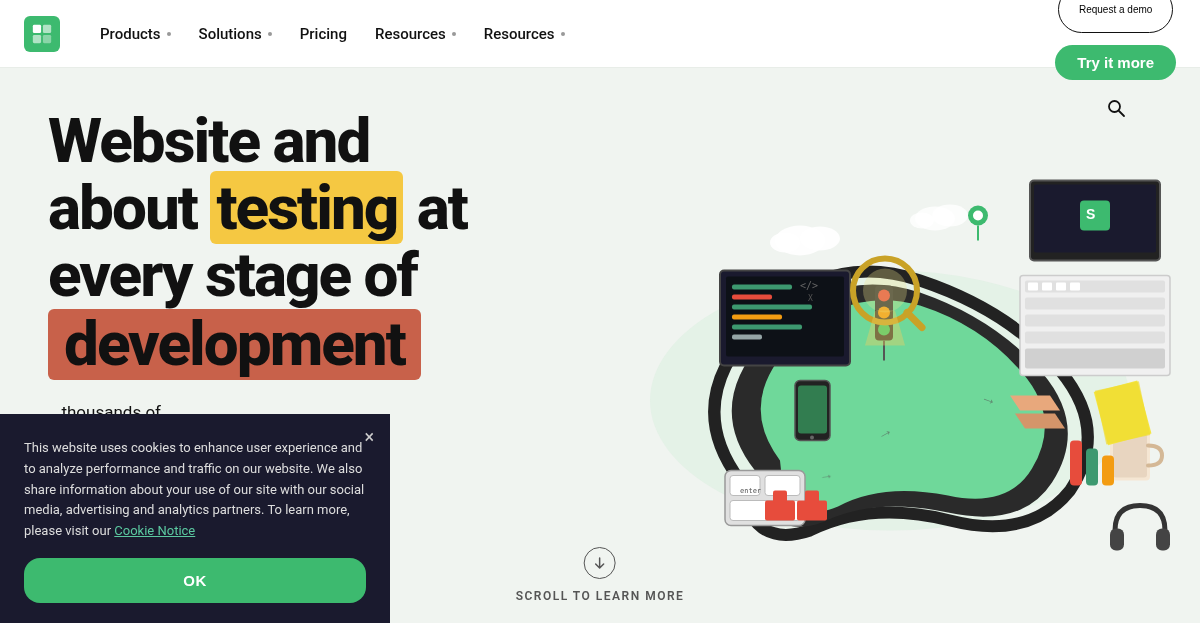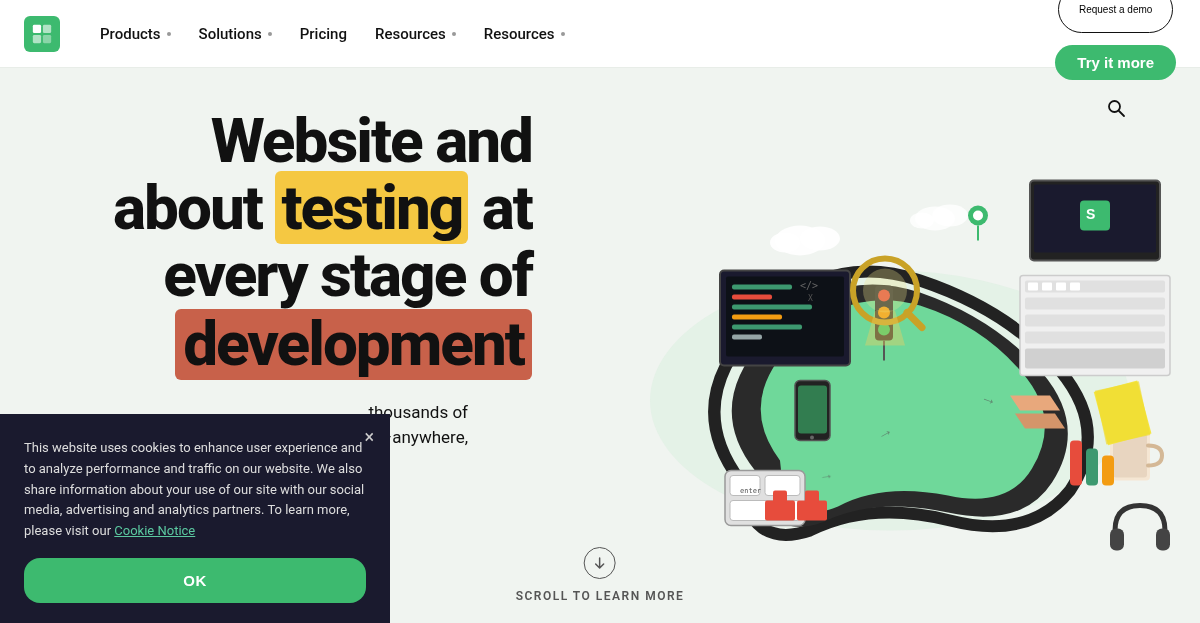--- a/index.html
+++ b/index.html
@@ -105,39 +105,38 @@
       position: relative;
       height: calc(623px - 68px);
       overflow: hidden;
       background: #f0f4f0;
     }
     .hero-left {
       flex: 0 0 580px;
       padding: 40px 48px 0 48px;
       position: relative;
       z-index: 2;
-      text-align: right;
     }
     .hero-title {
       font-size: 62px;
       font-weight: 800;
       line-height: 1.08;
       color: #111;
       letter-spacing: -2px;
     }
     .highlight-yellow {
       background: #f5c842;
       border-radius: 6px;
       padding: 0 6px;
       display: inline;
     }
     .highlight-orange {
       background: #c8614a;
       border-radius: 6px;
-      padding: 2px 8px;
+      padding: 2px 16px;
       display: inline-block;
       color: #111;
     }
     .hero-sub {
       margin-top: 20px;
       font-size: 17px;
       color: #555;
       line-height: 1.5;
       max-width: 420px;
     }

